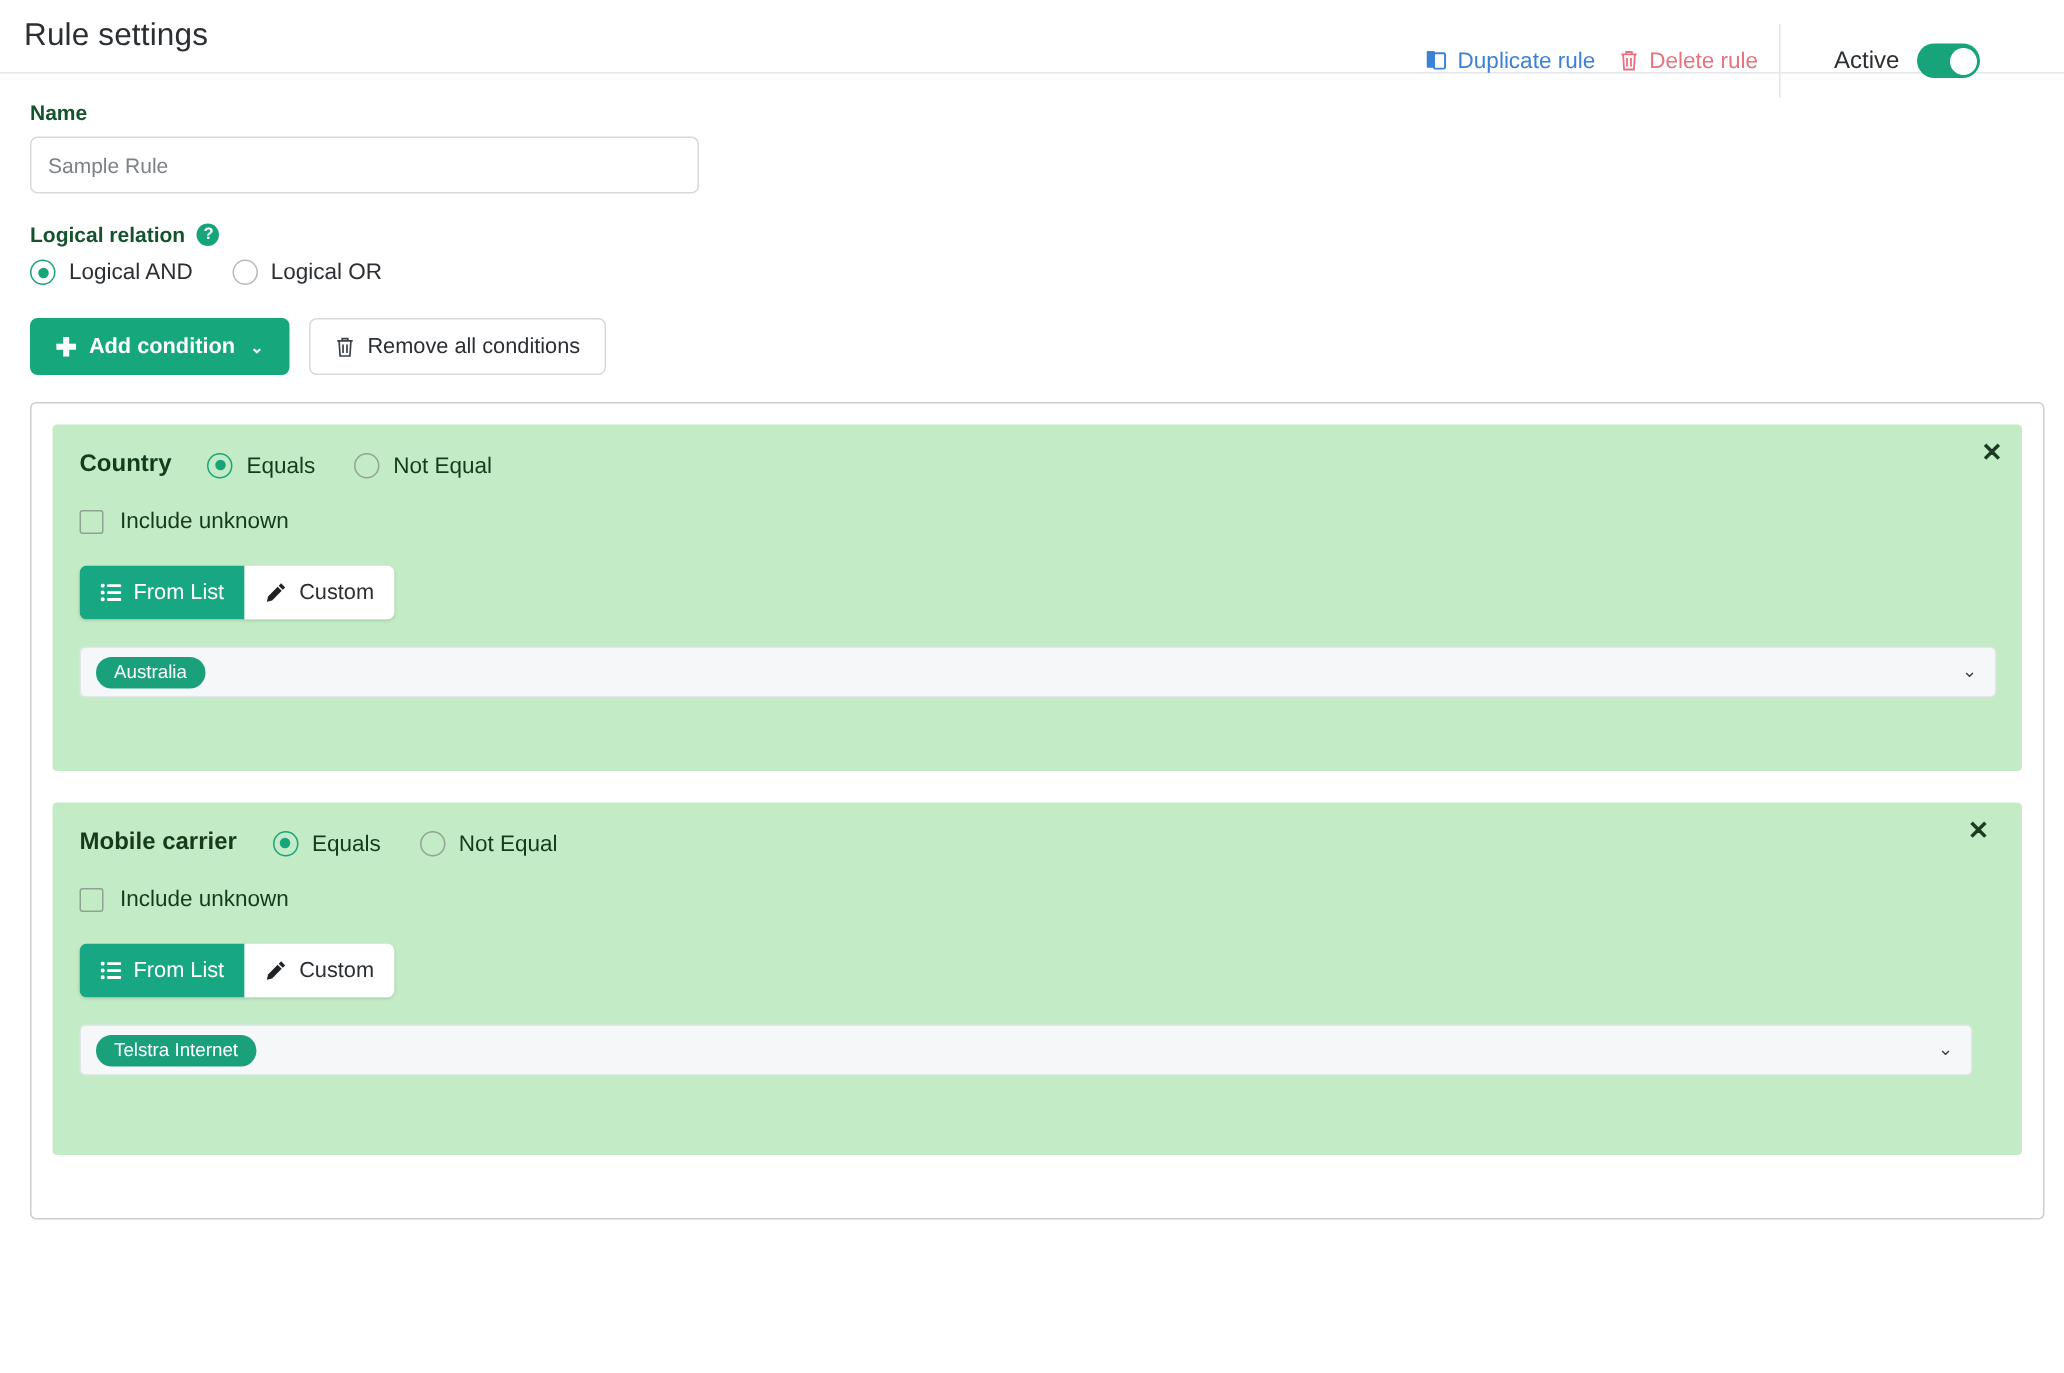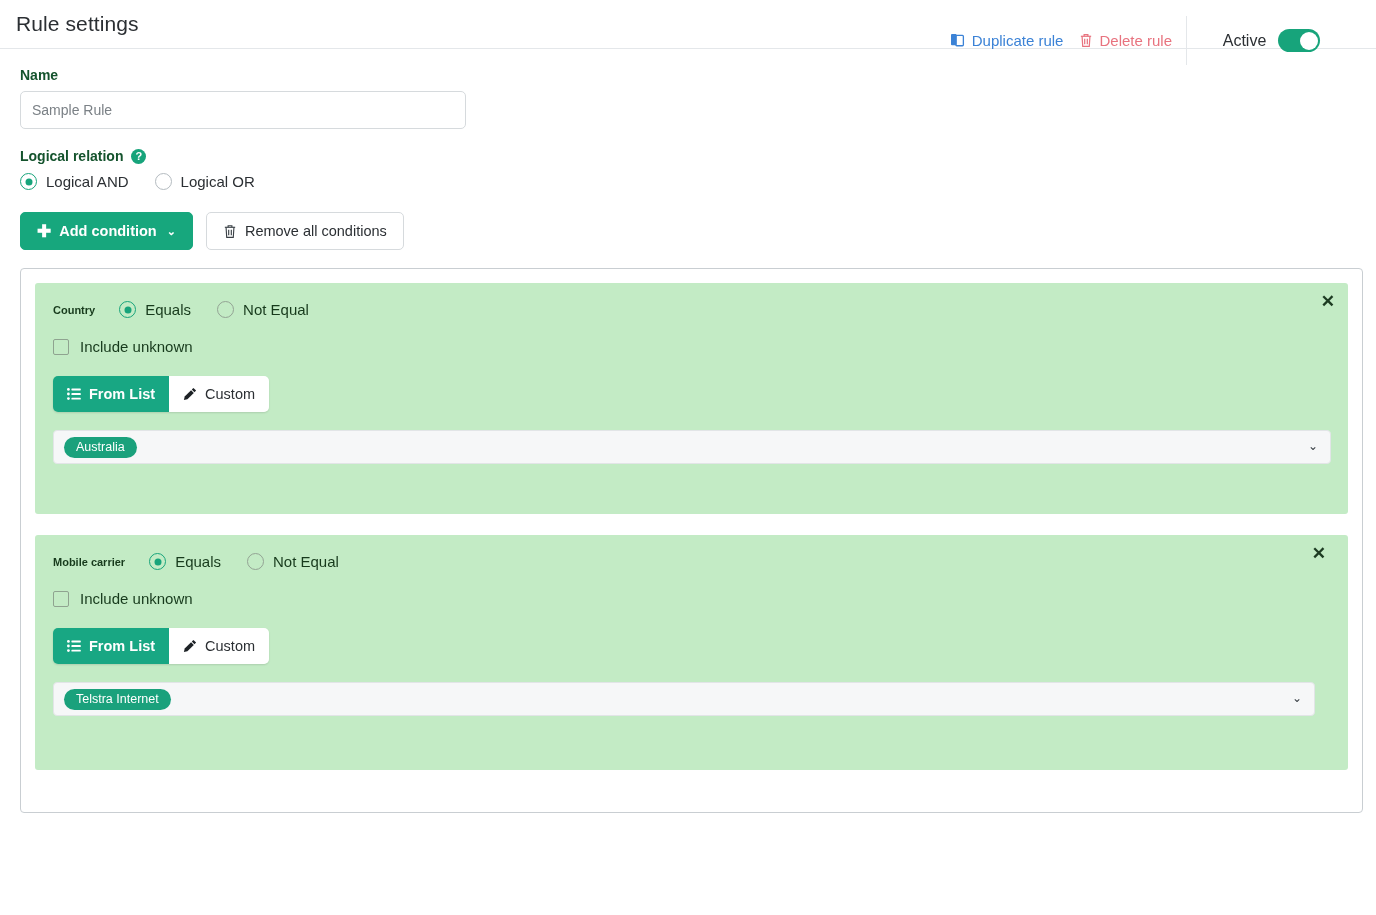--- a/index.html
+++ b/index.html
@@ -205,21 +205,21 @@
   }
   .cond-card.c2 .card-close { right: 22px; }
 
   .cond-head {
     display: flex;
     align-items: center;
     gap: 0;
     margin-bottom: 20px;
   }
   .cond-title {
-    font-size: 11px;
+    font-size: 16px;
     font-weight: bold;
     color: #173a1c;
     margin-right: 24px;
   }
   .cond-head .radio-item { color: #173a1c; font-size: 15px; }
   .cond-head .radio { border-color: #93a394; background: transparent; }
   .cond-head .radio.on { border-color: #17a47b; }
   .cond-head .radio-row { gap: 26px; }
 
   .chk-row {
@@ -248,21 +248,21 @@
   .seg-btn {
     display: inline-flex;
     align-items: center;
     gap: 8px;
     height: 36px;
     padding: 0 14px;
     font-size: 14.5px;
     cursor: pointer;
     white-space: nowrap;
   }
-  .seg-btn.on { background: #18a783; color: #fff; font-weight: bold; }
+  .seg-btn.on { background: #18a783; color: #fff; font-weight: normal; }
   .seg-btn.off { background: #ffffff; color: #2b2f33; }
 
   .multiselect {
     height: 34px;
     background: #f6f7f8;
     border: 1px solid #e2e5e7;
     border-radius: 4px;
     display: flex;
     align-items: center;
     padding: 0 10px;

